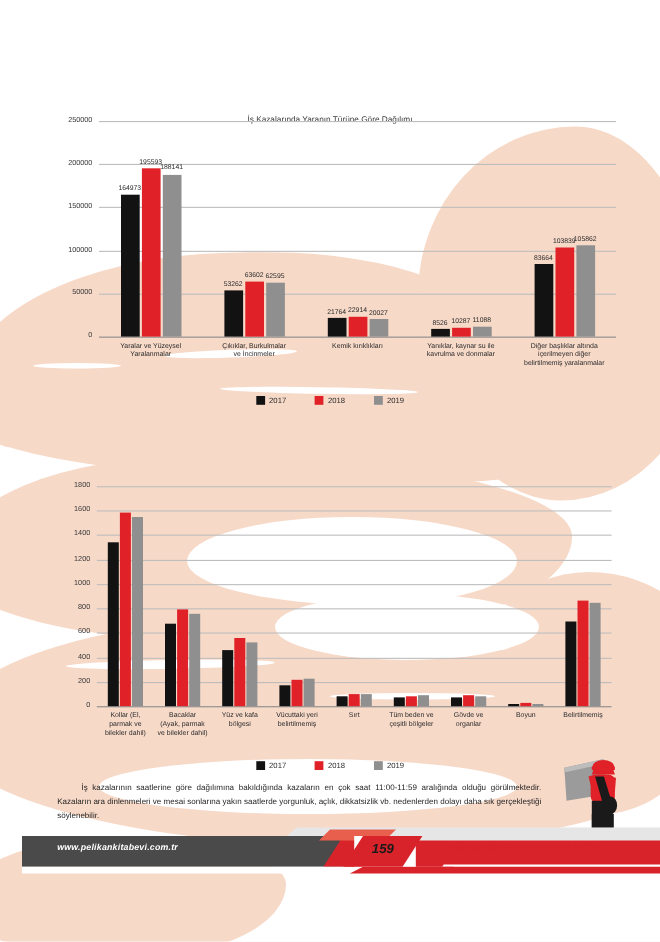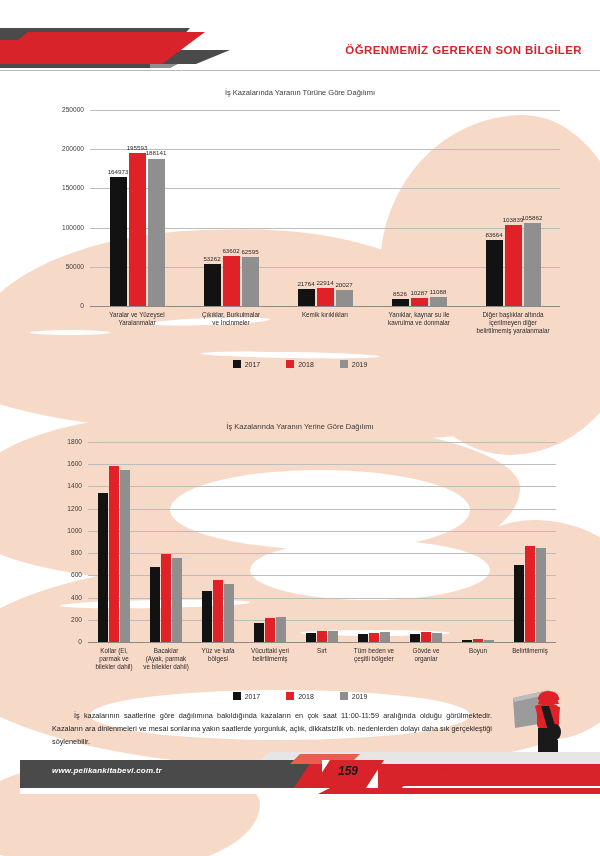--- a/index.html
+++ b/index.html
@@ -135,35 +135,23 @@
   <div class="wc b7"></div>
   <div class="wcw w1"></div>
   <div class="wcw w2"></div>
   <div class="wcw w3"></div>
   <div class="wcw w4"></div>
   <div class="wcw w5"></div>
   <div class="wcw w6"></div>
   <div class="wcw w7"></div>
   <div class="wcw w8"></div>
 
-  <div id="header">
-    <svg width="600" height="62" viewBox="0 0 600 62">
-      <polygon points="0,8 190,8 170,30 0,30" fill="#4a4a4a"></polygon>
-      <polygon points="0,38 168,38 150,48 0,48" fill="#4a4a4a"></polygon>
-      <polygon points="150,38 190,38 170,48 150,48" fill="#8e8e8e"></polygon>
-      <polygon points="100,30 230,30 196,44 66,44" fill="#4a4a4a"></polygon>
-      <polygon points="0,12 205,12 162,44 0,44" fill="#d8232a"></polygon>
-      <polygon points="0,10 30,10 18,20 0,20" fill="#4a4a4a"></polygon>
-    </svg>
-    <div class="hdr-rule"></div>
-    <div class="hdr-title">ÖĞRENMEMİZ GEREKEN SON BİLGİLER</div>
-  </div>
 
   <div class="chart" id="chart1" style="left:0;top:88px;width:600px;height:275px;">
-    <div class="chart-title" style="top:0;text-align:center;">İş Kazalarında Yaranın Türüne Göre Dağılımı</div>
+    <div class="chart-title" style="top:16px;text-align:center;">İş Kazalarında Yaranın Türüne Göre Dağılımı</div>
     <div class="plot" id="plot1" style="left:90px;top:22px;width:470px;height:196px;">
         <div class="axis-line" style="top: 196px; width: 470px;"></div>
         <div class="ytick" style="top: 196px; left: -38px; width: 32px;">0</div>
         <div class="grid-line" style="top: 156.8px; width: 470px;"></div>
         <div class="ytick" style="top: 156.8px; left: -38px; width: 32px;">50000</div>
         <div class="grid-line" style="top: 117.6px; width: 470px;"></div>
         <div class="ytick" style="top: 117.6px; left: -38px; width: 32px;">100000</div>
         <div class="grid-line" style="top: 78.4px; width: 470px;"></div>
         <div class="ytick" style="top: 78.4px; left: -38px; width: 32px;">150000</div>
         <div class="grid-line" style="top: 39.2px; width: 470px;"></div>
@@ -218,21 +206,20 @@
         <span class="legend-text">2018</span>
       </div>
       <div class="legend-item">
         <span class="legend-swatch" style="background: rgb(143, 143, 143);"></span>
         <span class="legend-text">2019</span>
       </div>
     </div>
 
 
   <div class="chart" id="chart2" style="left:0;top:422px;width:600px;height:262px;">
-    <div class="chart-title" style="top:0;">İş Kazalarında Yaranın Yerine Göre Dağılımı</div>
     <div class="plot" id="plot2" style="left:88px;top:20px;width:468px;height:200px;">
         <div class="axis-line" style="top: 200px; width: 468px;"></div>
         <div class="ytick" style="top: 200px; left: -34px; width: 28px;">0</div>
         <div class="grid-line" style="top: 177.778px; width: 468px;"></div>
         <div class="ytick" style="top: 177.778px; left: -34px; width: 28px;">200</div>
         <div class="grid-line" style="top: 155.556px; width: 468px;"></div>
         <div class="ytick" style="top: 155.556px; left: -34px; width: 28px;">400</div>
         <div class="grid-line" style="top: 133.333px; width: 468px;"></div>
         <div class="ytick" style="top: 133.333px; left: -34px; width: 28px;">600</div>
         <div class="grid-line" style="top: 111.111px; width: 468px;"></div>

